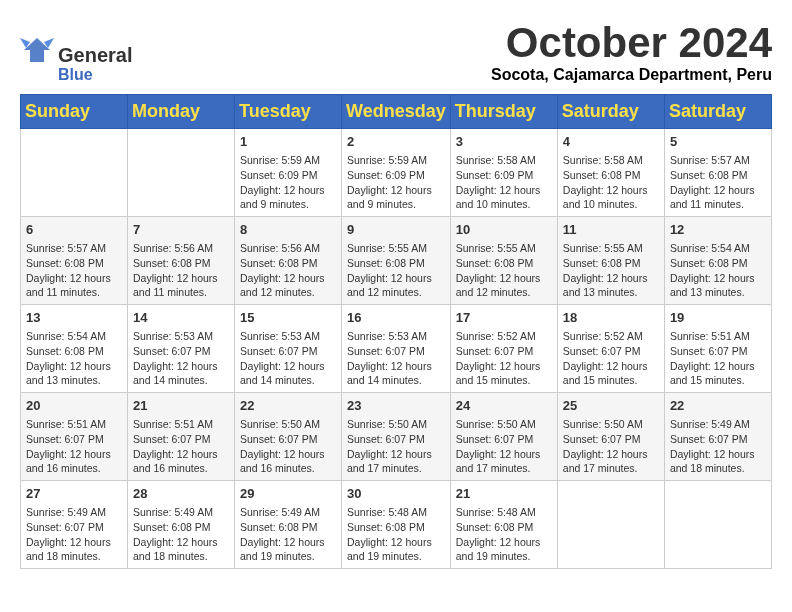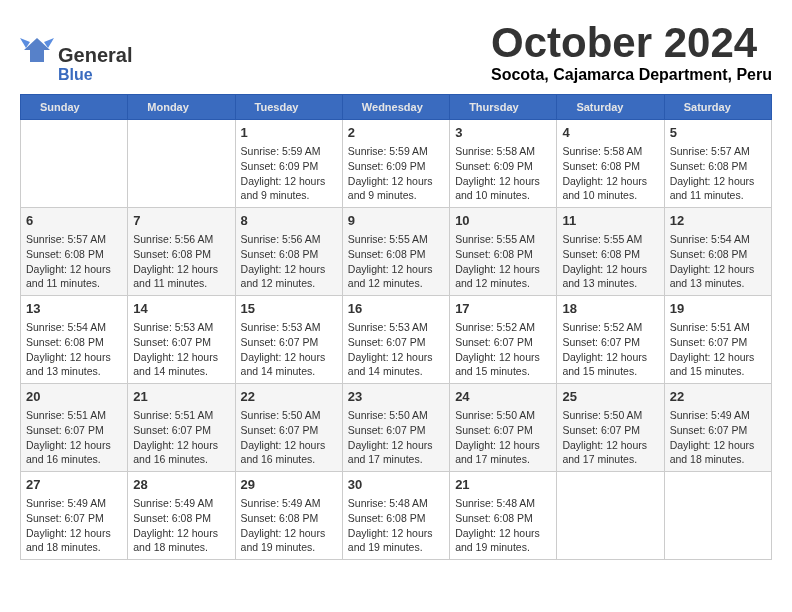--- a/index.html
+++ b/index.html
@@ -20,45 +20,45 @@
       display: flex;
       flex-direction: column;
       align-items: flex-start;
     }
     .logo-line {
       display: flex;
       align-items: center;
       gap: 4px;
     }
     .title-section {
-      text-align: left;
+      text-align: right;
       margin-left: 24px;
     }
     .month-title {
       font-size: 42px;
       font-weight: bold;
       color: #333;
       line-height: 1.1;
     }
     .location-title {
       font-size: 16px;
       color: #000000;
       font-weight: bold;
     }
     table {
       width: 100%;
       border-collapse: collapse;
       font-size: 11px;
     }
     thead th {
       background-color: #3a6bbf;
-      color: #e5e5e5;
-      padding: 6px 19px;
+      color: #fde047;
+      padding: 6px 4px;
       text-align: left;
-      font-size: 11px;
+      font-size: 18px;
       font-weight: bold;
       border: 1px solid #2a5aaf;
     }
     tbody td {
       border: 1px solid #ccc;
       vertical-align: top;
       padding: 4px 5px;
       min-height: 75px;
       height: 85px;
       width: 14.28%;

